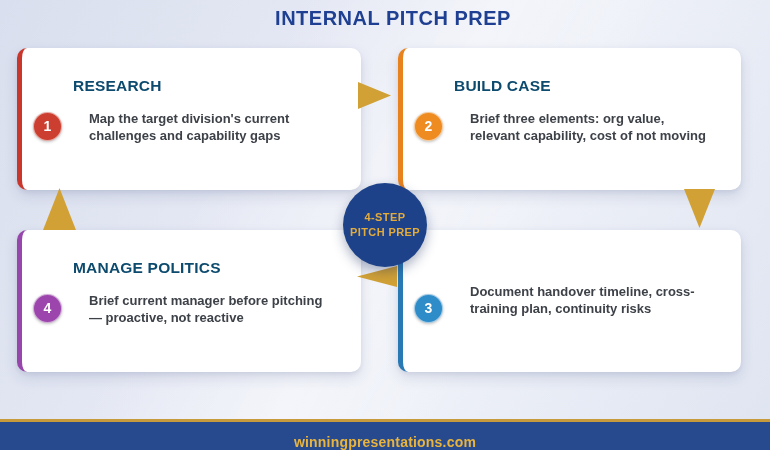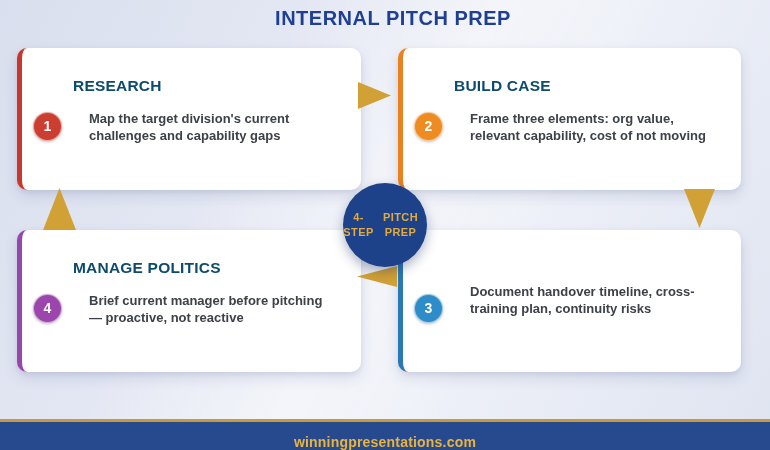--- a/index.html
+++ b/index.html
@@ -36,21 +36,21 @@
   .badge-1{background:#cc3e2f;}
   .badge-2{background:#ee8b21;}
   .badge-3{background:#2e8cc9;}
   .badge-4{background:#9c46ad;}
   .card-text{flex:1;}
   .card-heading{margin:0 0 3px;font-size:15.5px;font-weight:800;letter-spacing:.2px;color:#0c4a6e;}
   .card-desc{margin:16px;font-size:13px;font-weight:700;line-height:1.28;color:#3d4148;max-width:296px;}
   .center-circle{
     position:absolute;left:343px;top:183px;width:84px;height:84px;border-radius:50%;
     background:#1d4289;z-index:5;
-    display:flex;flex-direction:row;align-items:center;justify-content:center;
+    display:flex;flex-direction:column;align-items:center;justify-content:center;
     box-shadow:0 5px 12px rgba(20,40,90,.35);
     text-align:center;
   }
   .center-line{color:#e2ab3c;font-weight:800;font-size:11px;letter-spacing:.4px;line-height:1.4;}
   .arrow{position:absolute;background:#d1a136;z-index:2;}
   .arrow-right{left:358px;top:82px;width:33px;height:27px;clip-path:polygon(0 0,100% 50%,0 100%);}
   .arrow-down{left:684px;top:189px;width:31px;height:39px;clip-path:polygon(0 0,100% 0,50% 100%);}
   .arrow-left{left:357px;top:266px;width:40px;height:21px;clip-path:polygon(0 50%,100% 0,100% 100%);}
   .arrow-up{left:43px;top:188px;width:33px;height:42px;clip-path:polygon(50% 0,100% 100%,0 100%);}
   .footer-line{position:absolute;left:0;top:419px;width:100%;height:3px;background:#c79a3b;}
@@ -72,21 +72,21 @@
     <div class="card-text">
       <p class="card-heading">RESEARCH</p>
       <p class="card-desc">Map the target division's current challenges and capability gaps</p>
     </div>
   </div>
 
   <div class="card card-2">
     <div class="badge badge-2">2</div>
     <div class="card-text">
       <p class="card-heading">BUILD CASE</p>
-      <p class="card-desc">Frame three elements: org value, relevant capability, cost of not moving</p>
+      <p class="card-desc">Brief three elements: org value, relevant capability, cost of not moving</p>
     </div>
   </div>
 
   <div class="card card-3">
     <div class="badge badge-3">3</div>
     <div class="card-text">
       <p class="card-desc">Document handover timeline, cross-training plan, continuity risks</p>
     </div>
   </div>
 

